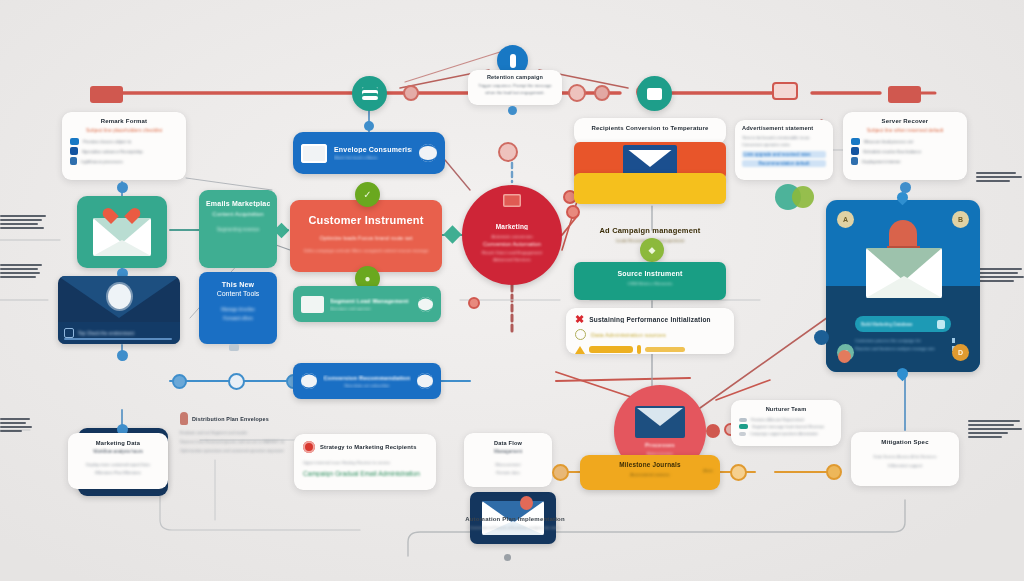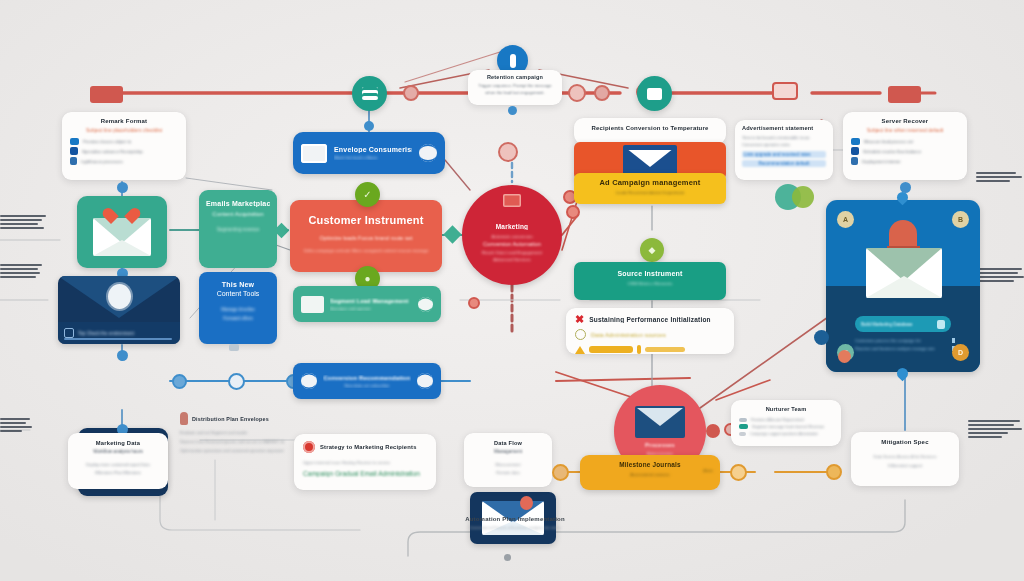--- a/index.html
+++ b/index.html
@@ -302,21 +302,21 @@
   <div class="node gloss" style="left:574px;top:142px;width:152px;height:38px;background:#e8552a;border-radius:6px;
               display:flex;align-items:center;justify-content:center;">
     <span class="env" style="position:relative;display:block;width:54px;height:33px;background:#1b4f8f;border-radius:2px;">
       <span style="position:absolute;left:3px;top:3px;width:0;height:0;
                    border-left:24px solid transparent;border-right:24px solid transparent;
                    border-top:19px solid #ffffff;"></span>
       <span style="position:absolute;left:3px;top:3px;width:48px;height:27px;border:2px solid #1b4f8f;box-sizing:border-box;"></span>
     </span>
   </div>
   <div class="node gloss" style="left:574px;top:173px;width:152px;height:31px;background:#f5c01d;border-radius:6px;padding:5px 8px 0;">
-    <span class="t ttl ctr blur1" style="font-size:7.5px;color:#3a2d08;">Ad Campaign management</span>
+    <span class="t ttl ctr blur1" style="font-size:7.5px;color:#3a2d08;margin-top:48px;">Ad Campaign management</span>
     <span class="t ctr blur3" style="font-size:4.2px;color:#6b571a;margin-top:3px;">Leads Recommendation Department</span>
   </div>
   <div class="node circ" style="left:566px;top:205px;width:14px;height:14px;background:#e88a7e;border:2px solid #d0584f;"></div>
   <div class="node circ gloss" style="left:640px;top:238px;width:24px;height:24px;background:#8cb93c;display:flex;align-items:center;justify-content:center;">
     <span style="color:#eef7dd;font-size:9px;">◆</span>
   </div>
 
   <div class="node gloss" style="left:574px;top:262px;width:152px;height:38px;background:#199e84;border-radius:7px;padding:8px 8px 0;">
     <span class="t ttl ctr blur1" style="font-size:7px;color:#ffffff;">Source Instrument</span>
     <span class="t ctr blur3" style="font-size:4.4px;color:#cbe9e1;margin-top:4px;">CRM Metrics Elements</span>

